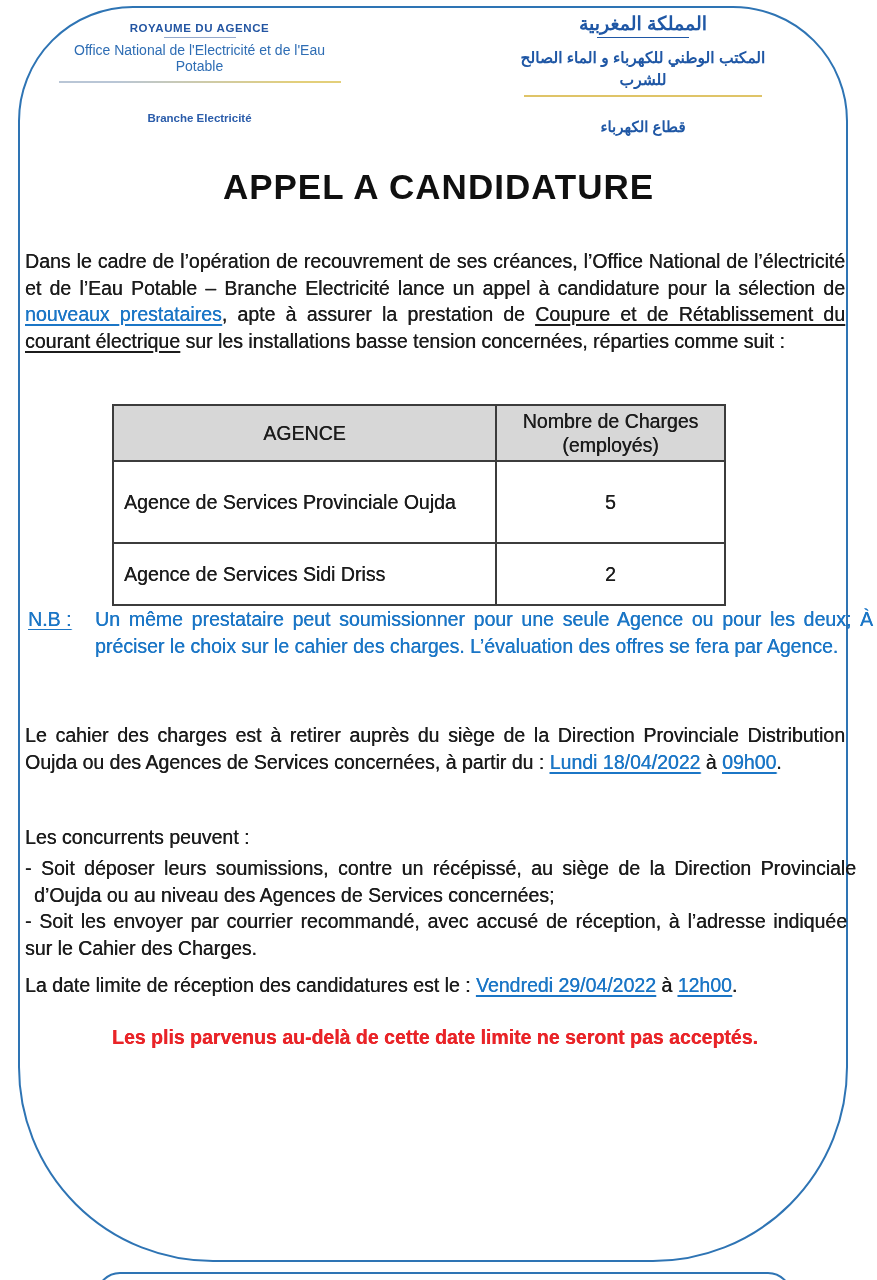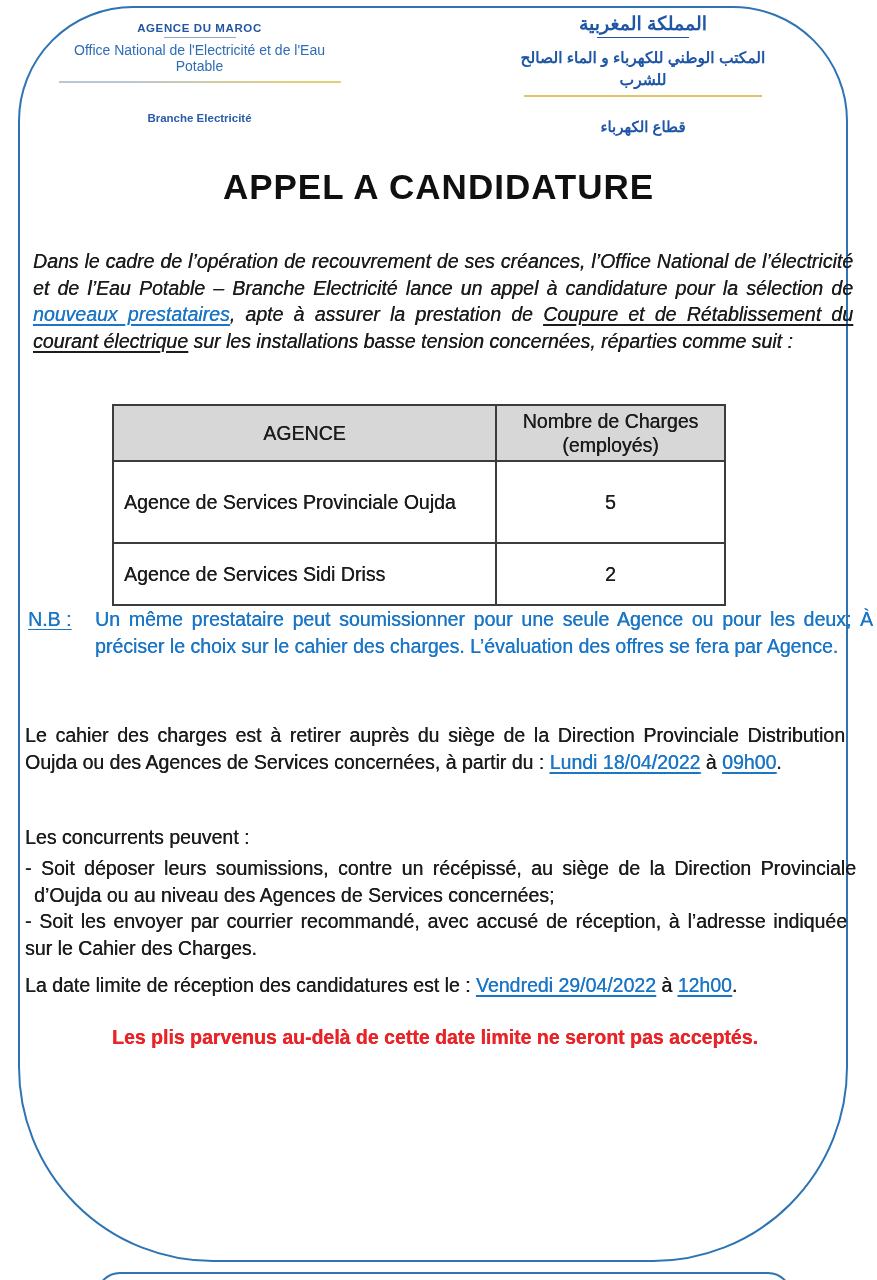--- a/index.html
+++ b/index.html
@@ -31,21 +31,21 @@
   .ar-rule-short{width:92px;margin:2px auto 0;border-top:1.5px solid #1f57a5;height:0;}
   .ar-office{margin-top:9px;font-size:15.5px;font-weight:bold;line-height:22px;}
   .ar-rule-gold{width:238px;height:2px;margin:4px auto 0;background:#dfc468;}
   .ar-branch{margin-top:21px;font-size:15px;font-weight:bold;}
   
   .title{left:0;width:877px;top:167px;text-align:center;font-size:35px;font-weight:bold;
     letter-spacing:1px;color:#101010;}
   
   .body-text{font-size:19.5px;line-height:26.5px;text-align:justify;
     text-shadow:0.3px 0 0 currentColor;}
-  .intro{left:33px;top:248px;width:820px;font-style:italic;}
+  .intro{left:25px;top:248px;width:820px;}
   .lnk{color:#1b76c6;text-decoration:underline;text-underline-offset:2.5px;
     text-decoration-thickness:1.5px;cursor:pointer;}
   .ul-black{text-decoration:underline;text-underline-offset:3px;text-decoration-thickness:1.5px;}
   
   .tbl-wrap{left:112px;top:404px;}
   table.postes{border-collapse:collapse;text-shadow:0.3px 0 0 currentColor;}
   table.postes td,table.postes th{border:2px solid #3c3c3c;font-size:19.5px;font-weight:normal;
     color:#1c1c1c;vertical-align:middle;}
   th.col-agence{width:379px;height:52px;background:#d7d7d7;text-align:center;}
   th.col-postes{width:225px;background:#d7d7d7;text-align:center;line-height:24px;}
@@ -69,21 +69,21 @@
 </style>
 </head>
 <body>
 
 <div class="page">
 
   <div class="frame"></div>
   <div class="frame2"></div>
 
   <div class="blk hdr-left">
-    <div class="hdr-kingdom">AGENCE DU MAROC</div>
+    <div class="hdr-kingdom">ROYAUME DU AGENCE</div>
     <div class="hdr-rule-short"></div>
     <div class="hdr-office">Office National de l'Electricité et de l'Eau Potable</div>
     <div class="hdr-rule-gold"></div>
     <div class="hdr-branch">Branche Electricité</div>
   </div>
 
   <div class="blk hdr-right">
     <div class="ar-kingdom">المملكة المغربية</div>
     <div class="ar-rule-short"></div>
     <div class="ar-office">المكتب الوطني للكهرباء و الماء الصالح للشرب</div>

